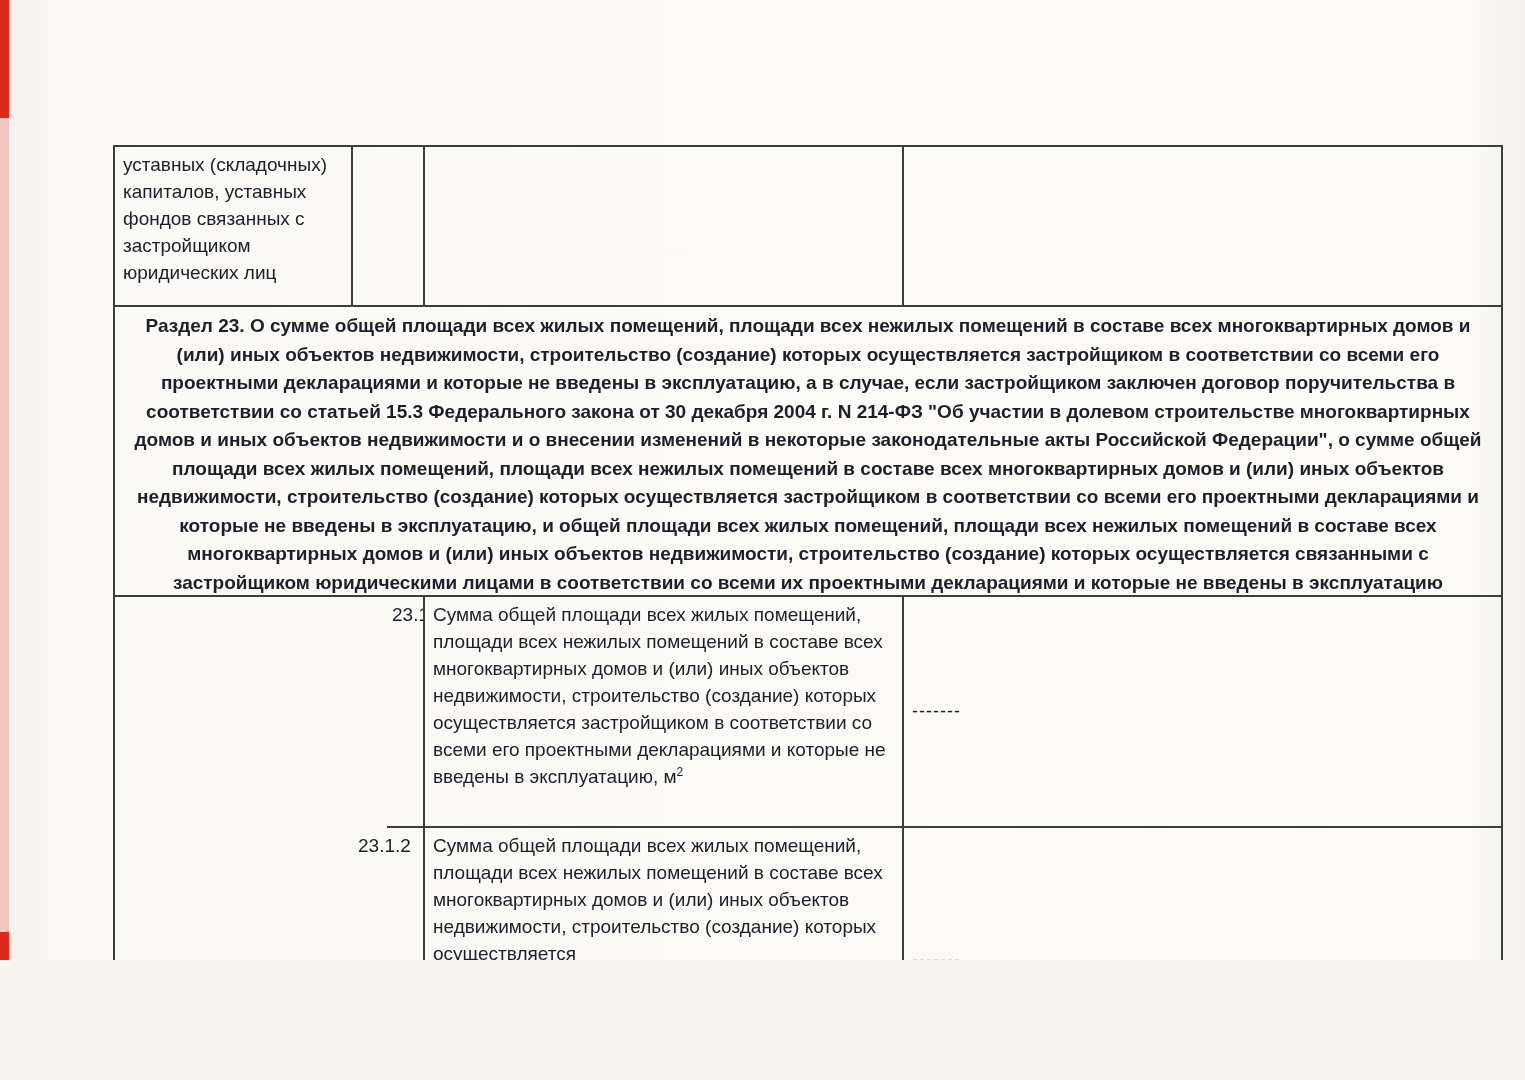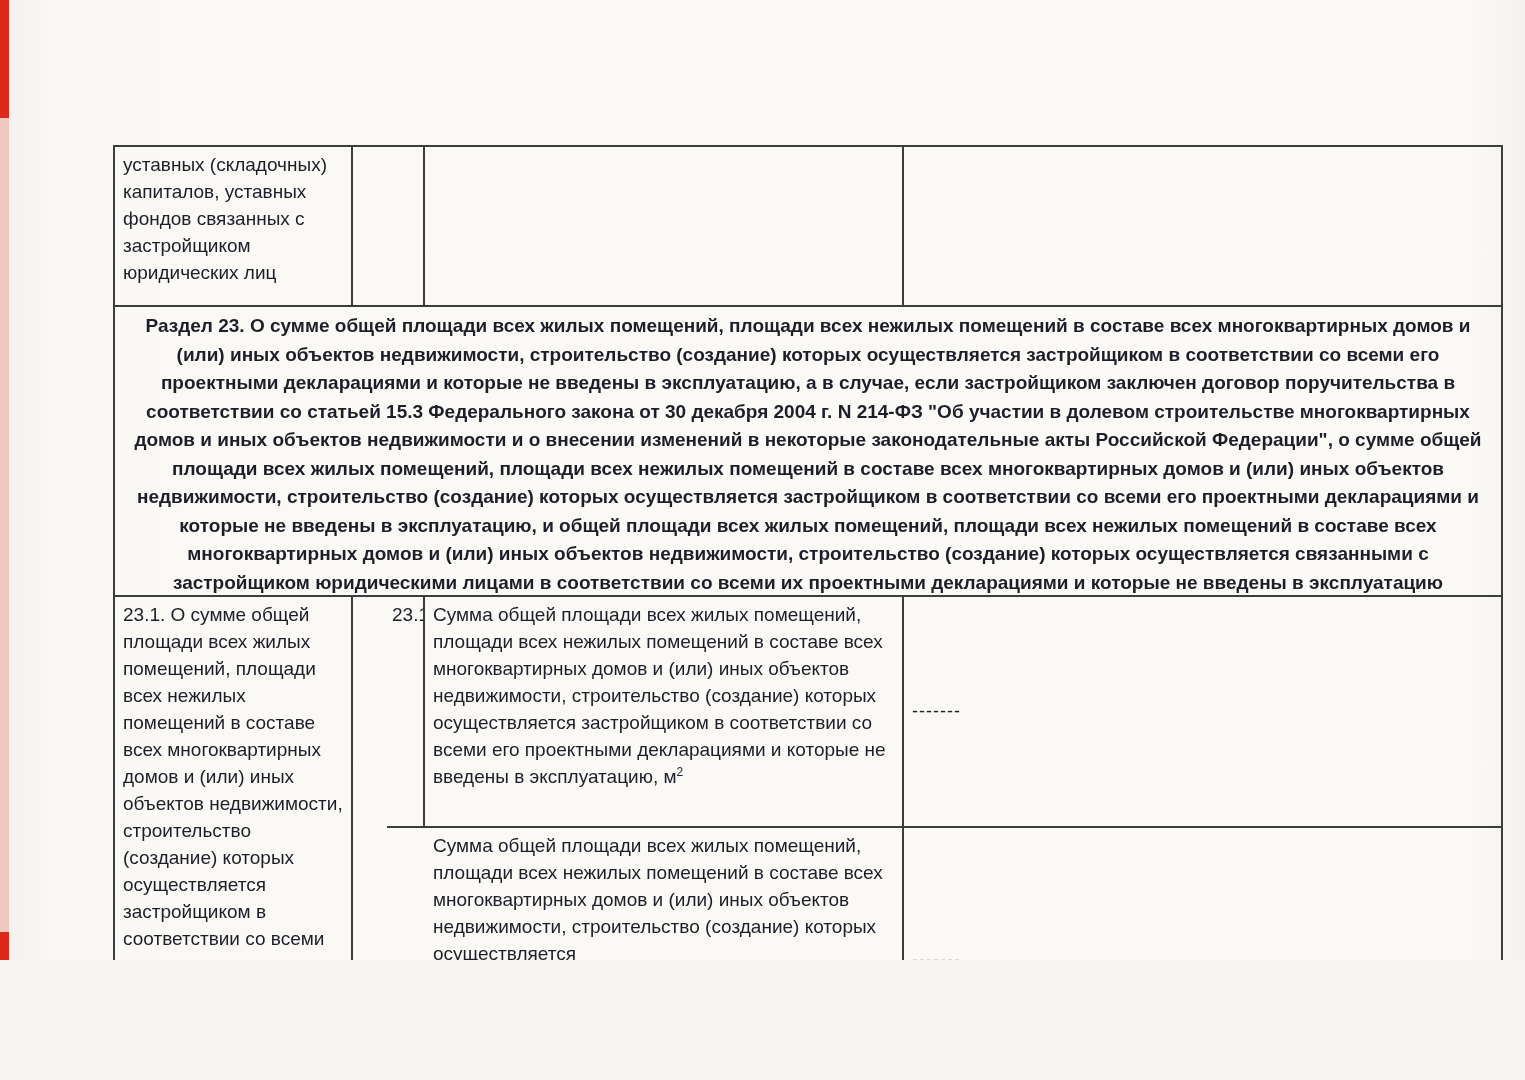--- a/index.html
+++ b/index.html
@@ -86,27 +86,27 @@
 
   <div class="doc-table">
 
     <div class="cell b-r b-b r0-c1">уставных (складочных) капиталов, уставных фондов связанных с застройщиком юридических лиц</div>
     <div class="cell b-r b-b r0-c2"></div>
     <div class="cell b-r b-b r0-c3"></div>
     <div class="cell b-b r0-c4"></div>
 
     <div class="cell b-b section-cell">Раздел 23. О сумме общей площади всех жилых помещений, площади всех нежилых помещений в составе всех многоквартирных домов и (или) иных объектов недвижимости, строительство (создание) которых осуществляется застройщиком в соответствии со всеми его проектными декларациями и которые не введены в эксплуатацию, а в случае, если застройщиком заключен договор поручительства в соответствии со статьей 15.3 Федерального закона от 30 декабря 2004 г. N 214-ФЗ "Об участии в долевом строительстве многоквартирных домов и иных объектов недвижимости и о внесении изменений в некоторые законодательные акты Российской Федерации", о сумме общей площади всех жилых помещений, площади всех нежилых помещений в составе всех многоквартирных домов и (или) иных объектов недвижимости, строительство (создание) которых осуществляется застройщиком в соответствии со всеми его проектными декларациями и которые не введены в эксплуатацию, и общей площади всех жилых помещений, площади всех нежилых помещений в составе всех многоквартирных домов и (или) иных объектов недвижимости, строительство (создание) которых осуществляется связанными с застройщиком юридическими лицами в соответствии со всеми их проектными декларациями и которые не введены в эксплуатацию</div>
 
-    <div class="cell b-r c1-231">23.1. О сумме общей площади всех жилых помещений, площади всех нежилых помещений в составе всех многоквартирных домов и (или) иных объектов недвижимости, строительство (создание) которых осуществляется застройщиком в соответствии со всеми</div>
 
     <div class="cell b-r b-b s1-num num">23.1.1</div>
     <div class="cell b-r b-b s1-desc"><span>Сумма общей площади всех жилых помещений, площади всех нежилых помещений в составе всех многоквартирных домов и (или) иных объектов недвижимости, строительство (создание) которых осуществляется застройщиком в соответствии со всеми его проектными декларациями и которые не введены в эксплуатацию, м</span><sup>2</sup></div>
     <div class="cell b-b s1-val">
         <span class="dash">-------</span>
       </div>
 
+    <div class="cell b-r s2-num num">23.1.2</div>
     <div class="cell b-r s2-desc">Сумма общей площади всех жилых помещений, площади всех нежилых помещений в составе всех многоквартирных домов и (или) иных объектов недвижимости, строительство (создание) которых осуществляется</div>
     <div class="cell s2-val">
         <span class="dash">-------</span>
       </div>
 
   </div>
 </div>
 
 </body></html>

